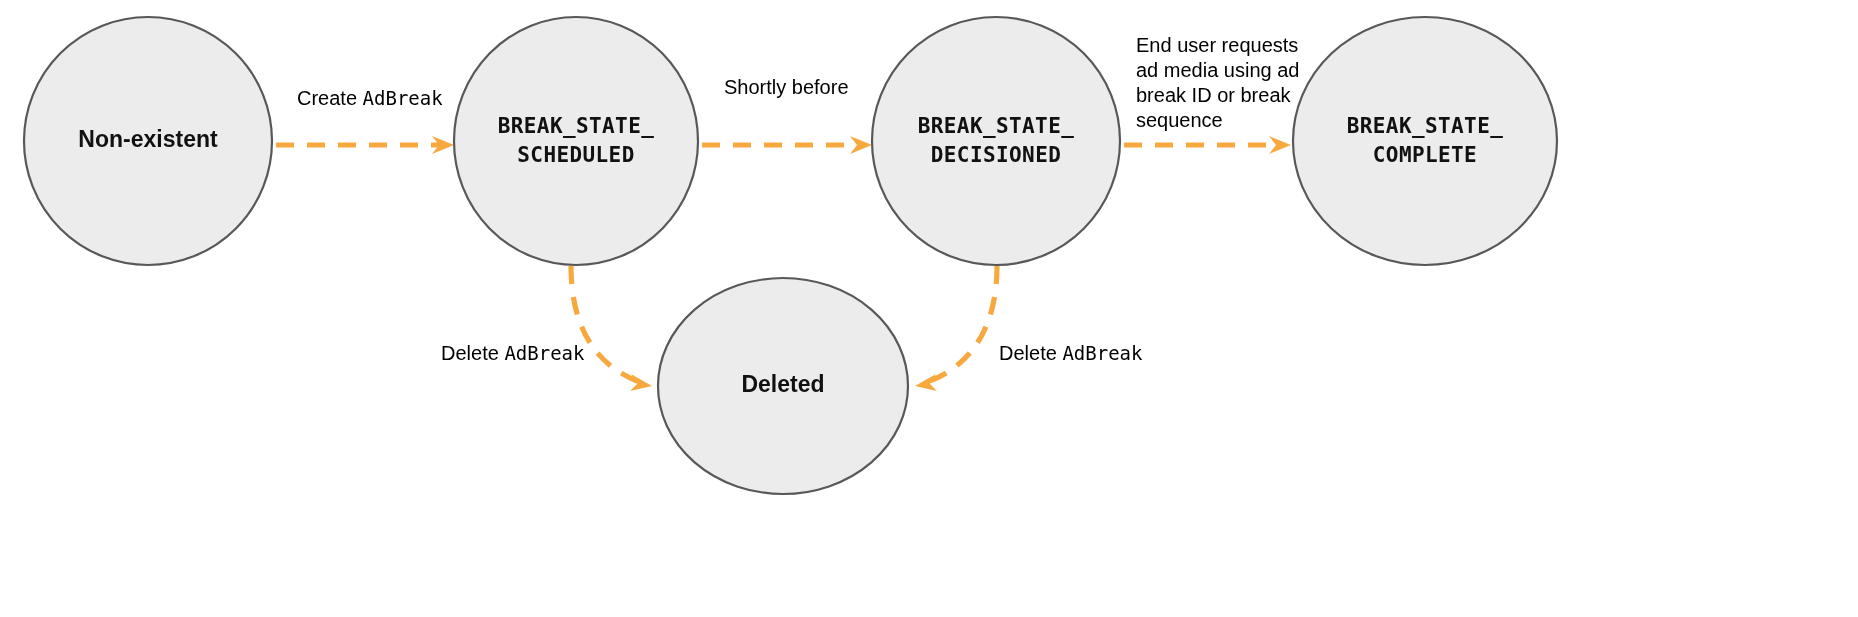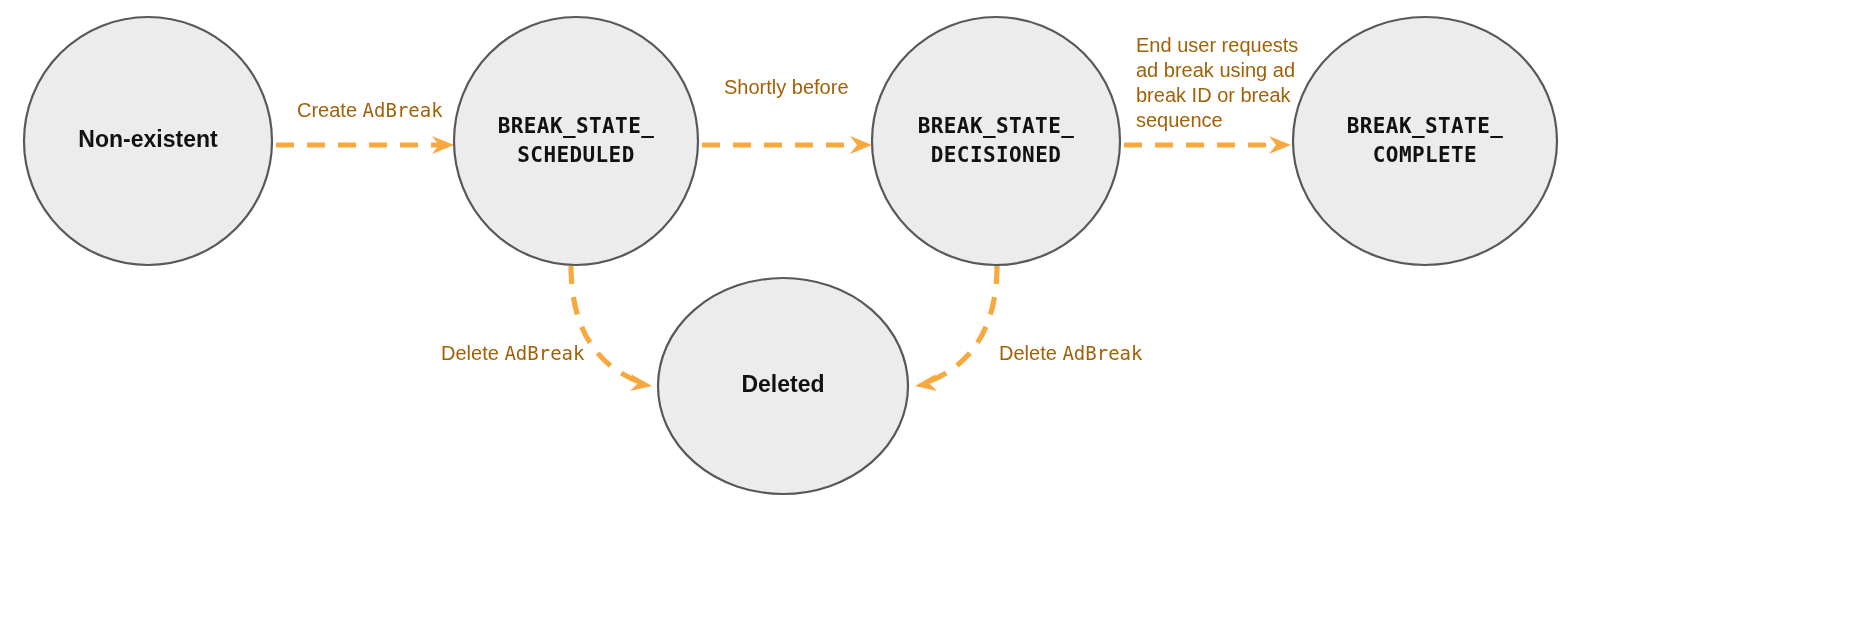--- a/index.html
+++ b/index.html
@@ -50,21 +50,21 @@
     stroke-dasharray: 18 13;
     stroke-linecap: butt;
   }
   .edge-head {
     fill: #f7a93f;
   }
   .label-box {
     position: absolute;
     line-height: 25px;
     white-space: nowrap;
-    color: #a16207;
+    color: #000000;
     font-size: 20px;
   }
   .label-box .mono {
     font-family: "DejaVu Sans Mono", monospace;
     font-size: 19px;
   }
 </style>
 </head>
 <body>
 
@@ -112,29 +112,29 @@
           <text class="node-label mono" x="1425" y="126.5">BREAK_STATE_</text>
           <text class="node-label mono" x="1425" y="155.5">COMPLETE</text>
         </g>
         <g>
           <ellipse class="node-ellipse" cx="783" cy="386" rx="125" ry="108"></ellipse>
           <text class="node-label" x="783" y="386">Deleted</text>
         </g>
       </g>
   </svg>
   <div id="labels-layer">
-      <div class="label-box" style="left: 297px; top: 86px; margin-top: 12px;">
+      <div class="label-box" style="left: 297px; top: 86px;">
         <div><span>Create </span><span class="mono">AdBreak</span></div>
       </div>
       <div class="label-box" style="left: 724px; top: 75px;">
         <div><span>Shortly before</span></div>
       </div>
       <div class="label-box" style="left: 1136px; top: 33px;">
         <div><span>End user requests</span></div>
-        <div><span>ad break using ad</span></div>
+        <div><span>ad media using ad</span></div>
         <div><span>break ID or break</span></div>
         <div><span>sequence</span></div>
       </div>
       <div class="label-box" style="left: 441px; top: 341px;">
         <div><span>Delete </span><span class="mono">AdBreak</span></div>
       </div>
       <div class="label-box" style="left: 999px; top: 341px;">
         <div><span>Delete </span><span class="mono">AdBreak</span></div>
       </div>
     </div>

